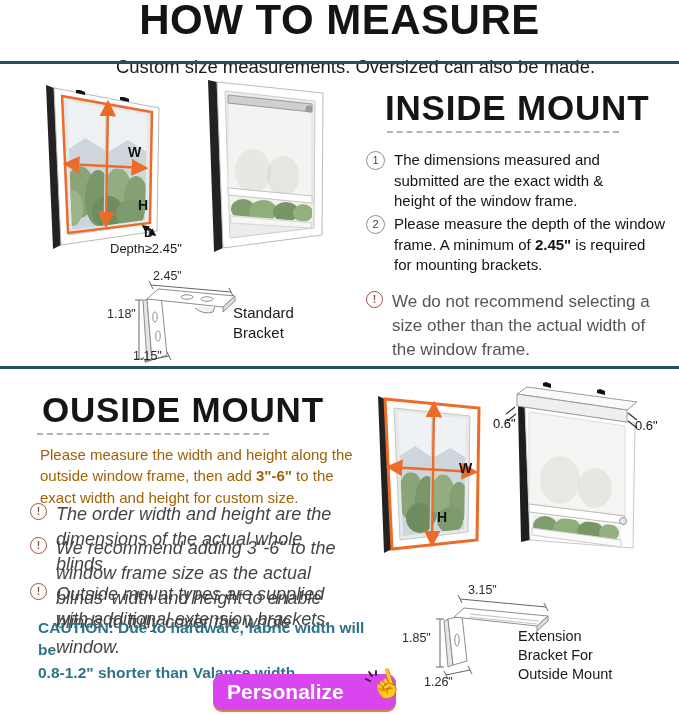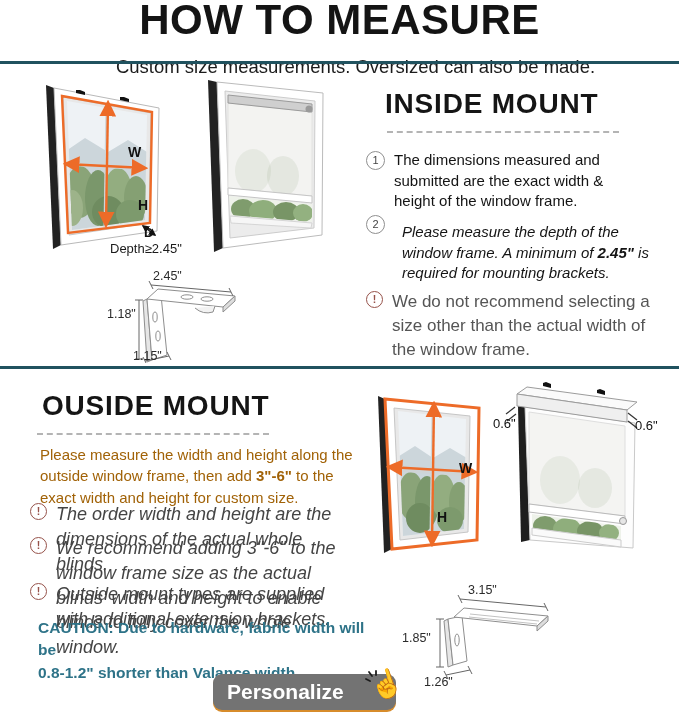--- a/index.html
+++ b/index.html
@@ -8,21 +8,21 @@
 
   
   .hdr-title{position:absolute;top:-4px;left:0;width:679px;text-align:center;
              font-size:42px;font-weight:bold;letter-spacing:.5px;color:#141414;margin:0;}
   .hdr-sub{position:absolute;top:40px;left:0;width:679px;text-align:center;
            font-size:18.5px;color:#1c1c1c;margin:16px;}
   .divider{position:absolute;left:0;width:679px;height:3px;background:#20525f;}
   .d1{top:61px;} .d2{top:366px;}
 
   
-  .sec-h{position:absolute;font-size:28px;font-weight:bold;letter-spacing:.8px;color:#151515;margin:0;}
+  .sec-h{position:absolute;font-size:35px;font-weight:bold;letter-spacing:.8px;color:#151515;margin:0;}
   .dash{position:absolute;height:0;border-top:2px dashed #b4b4b4;}
 
   
   .row{position:absolute;display:flex;gap:9px;align-items:flex-start;}
   .stepnum{flex:none;width:17px;height:17px;border:1.2px solid #8f8f8f;border-radius:50%;
            font-size:11px;line-height:17px;text-align:center;color:#444;margin-top:1px;}
   .steptext{font-size:15px;line-height:1.38;color:#141414;}
   .note-ic{flex:none;width:15px;height:15px;border:1.4px solid #96524a;border-radius:50%;
            color:#96524a;font-size:10.5px;line-height:15px;text-align:center;font-weight:bold;margin-top:1px;}
   .notetext{font-size:17px;line-height:1.4;color:#555;}
@@ -32,21 +32,21 @@
 
   
   .fig{position:absolute;}
   .fig svg{position:absolute;left:0;top:0;}
   .dim{position:absolute;font-size:12.5px;color:#2b2b2b;white-space:nowrap;}
   .axis{position:absolute;font-size:14px;font-weight:bold;color:#111;}
   .depthnote{position:absolute;font-size:13px;color:#1a1a1a;white-space:nowrap;}
   .figcap{position:absolute;font-size:15px;color:#1a1a1a;line-height:1.3;}
 
   
-  .cta{position:absolute;left:213px;top:674px;width:183px;height:36px;background:#737373;
+  .cta{position:absolute;left:213px;top:674px;width:183px;height:36px;background:#d946ef;
        border:none;border-radius:9px;box-shadow:0 2px 0 #d78c2b;cursor:pointer;}
   .cta-label{position:absolute;left:14px;top:0;height:36px;line-height:36px;
              font-size:21px;font-weight:bold;color:#ffffff;font-family:inherit;}
   .hand{position:absolute;right:-8px;top:-2px;font-size:27px;color:#1c1c1c;
         transform:rotate(-18deg);line-height:1;}
   .sparks{position:absolute;right:14px;top:-4px;}
 </style>
 </head>
 <body>
 
@@ -144,33 +144,34 @@
         <line x1="40" y1="37" x2="48" y2="37"></line>
           <line x1="40" y1="96" x2="48" y2="96"></line>
         <line x1="50" y1="98" x2="74" y2="93"></line>
         <line x1="48" y1="94" x2="52" y2="102"></line>
           <line x1="72" y1="89" x2="76" y2="97"></line>
       </g>
     </svg>
     <span class="dim" style="left:58px;top:6px;">2.45"</span>
     <span class="dim" style="left:12px;top:44px;">1.18"</span>
     <span class="dim" style="left:38px;top:86px;">1.15"</span>
+    <span class="figcap" style="left:138px;top:40px;width:80px;">Standard Bracket</span>
   </div>
 
   <h2 class="sec-h" style="left:385px;top:88px;">INSIDE MOUNT</h2>
   <div class="dash" style="left:387px;top:131px;width:232px;"></div>
 
   <div class="row" style="left:366px;top:150px;width:280px;">
     <span class="stepnum">1</span>
     <p class="steptext" style="margin:0;width:238px;">The dimensions measured and submitted are the exact width &amp; height of the window frame.</p>
   </div>
 
   <div class="row" style="left:366px;top:214px;width:300px;">
     <span class="stepnum">2</span>
-    <p class="steptext" style="margin:8px;width:278px;font-style:italic;"><span>Please measure the depth of the window frame. A minimum of </span><b>2.45"</b><span> is required for mounting brackets.</span></p>
+    <p class="steptext" style="margin:0;width:278px;"><span>Please measure the depth of the window frame. A minimum of </span><b>2.45"</b><span> is required for mounting brackets.</span></p>
   </div>
 
   <div class="row" style="left:366px;top:290px;width:300px;">
     <span class="note-ic">!</span>
     <p class="notetext" style="margin:0;width:272px;">We do not recommend selecting a size other than the actual width of the window frame.</p>
   </div>
 
   <div class="divider d2"></div>
 
   <h2 class="sec-h" style="left:35px;top:390px;margin-left:7px;">OUSIDE MOUNT</h2>
@@ -282,20 +283,21 @@
         <line x1="38" y1="36" x2="46" y2="36"></line>
           <line x1="38" y1="84" x2="46" y2="84"></line>
         <line x1="48" y1="92" x2="72" y2="87"></line>
         <line x1="46" y1="88" x2="50" y2="96"></line>
           <line x1="70" y1="83" x2="74" y2="91"></line>
       </g>
     </svg>
     <span class="dim" style="left:70px;top:0px;">3.15"</span>
     <span class="dim" style="left:4px;top:48px;">1.85"</span>
     <span class="dim" style="left:26px;top:92px;">1.26"</span>
+    <span class="figcap" style="left:120px;top:44px;width:110px;font-size:14.5px;">Extension Bracket For Outside Mount</span>
   </div>
 
   <button class="cta">
     <span class="cta-label">Personalize</span>
     <svg class="sparks" width="18" height="14" viewBox="0 0 18 14">
       <g stroke="#1c1c1c" stroke-width="1.8" stroke-linecap="round">
         <line x1="2" y1="9" x2="6" y2="11"></line>
         <line x1="5" y1="2" x2="8" y2="6"></line>
         <line x1="12" y1="1" x2="12" y2="5"></line>
       </g>

